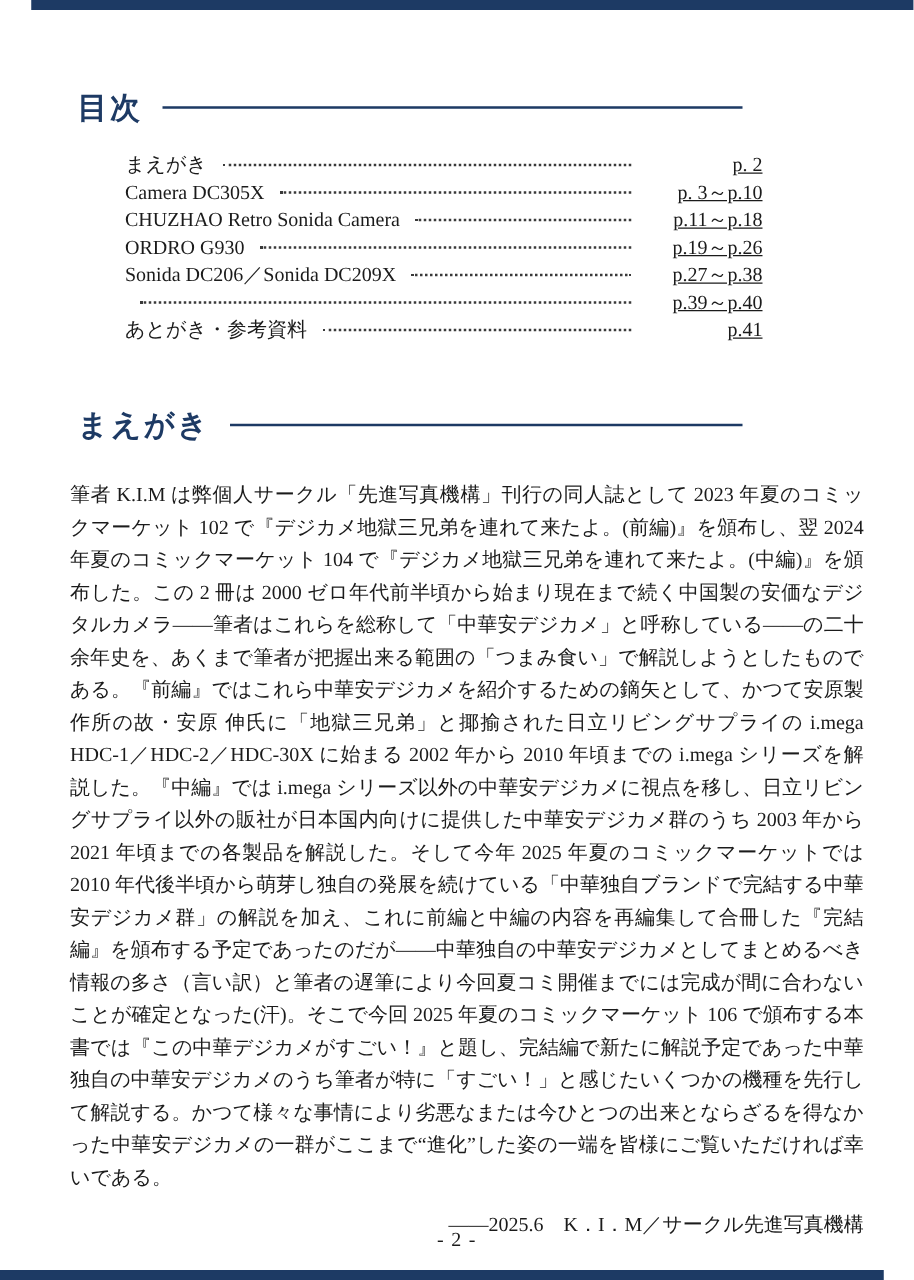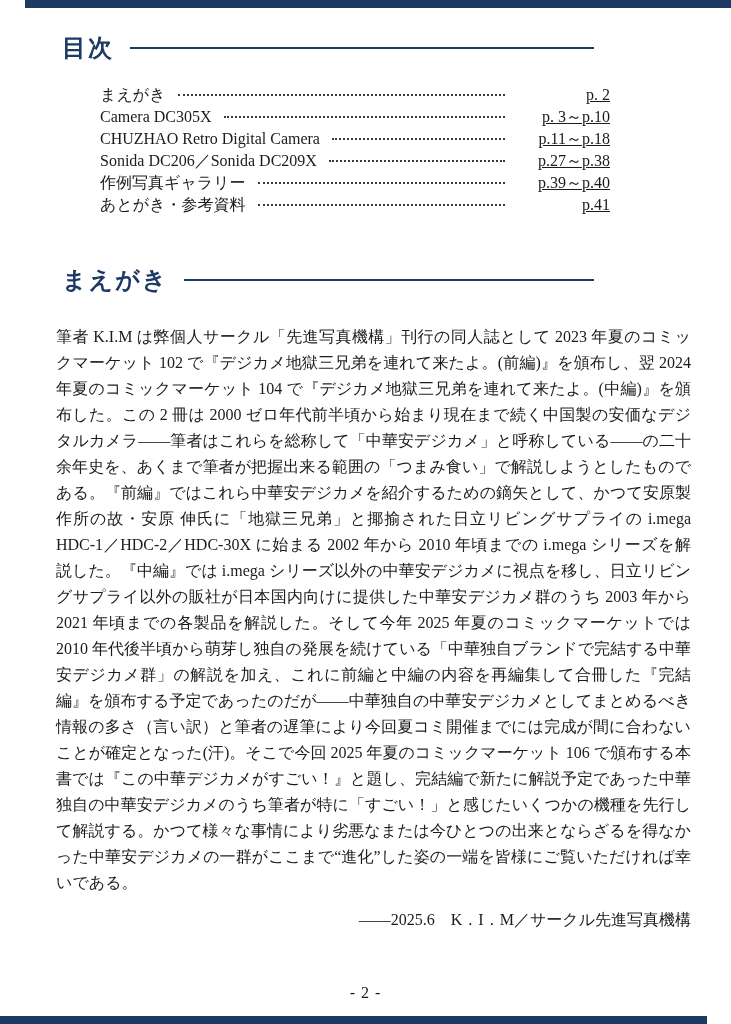--- a/index.html
+++ b/index.html
@@ -30,21 +30,21 @@
     font-weight:bold;
     font-size:24px;
     letter-spacing:2px;
     color:var(--accent,#1d3a64);
     white-space:nowrap;
   }
   .heading-line{
     flex:1;height:2px;
     background:var(--accent,#1d3a64);
   }
-  .toc-section{padding-top:32px;}
+  .toc-section{padding-top:70px;}
   .toc-list{
     list-style:none;
     margin:20px 121px 0 100px;
     padding:0;
     font-size:16px;
   }
   .toc-row{
     display:flex;
     align-items:baseline;
     height:22px;
@@ -101,31 +101,35 @@
         <span class="toc-label">まえがき</span>
         <span class="toc-leader"></span>
         <span class="toc-pages">p. 2</span>
       </li>
       <li class="toc-row">
         <span class="toc-label">Camera DC305X</span>
         <span class="toc-leader"></span>
         <span class="toc-pages">p. 3～p.10</span>
       </li>
       <li class="toc-row">
-        <span class="toc-label">CHUZHAO Retro Digital Camera</span>
+        <span class="toc-label">CHUZHAO Retro Sonida Camera</span>
         <span class="toc-leader"></span>
         <span class="toc-pages">p.11～p.18</span>
+      </li>
+      <li class="toc-row">
+        <span class="toc-label">ORDRO G930</span>
+        <span class="toc-leader"></span>
+        <span class="toc-pages">p.19～p.26</span>
       </li>
       <li class="toc-row">
         <span class="toc-label">Sonida DC206／Sonida DC209X</span>
         <span class="toc-leader"></span>
         <span class="toc-pages">p.27～p.38</span>
       </li>
       <li class="toc-row">
-        <span class="toc-label">作例写真ギャラリー</span>
         <span class="toc-leader"></span>
         <span class="toc-pages">p.39～p.40</span>
       </li>
       <li class="toc-row">
         <span class="toc-label">あとがき・参考資料</span>
         <span class="toc-leader"></span>
         <span class="toc-pages">p.41</span>
       </li>
     </ul>
   </section>

